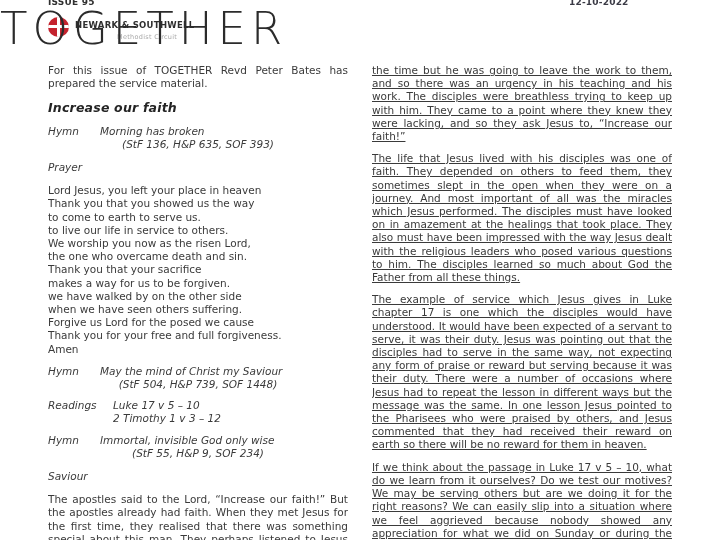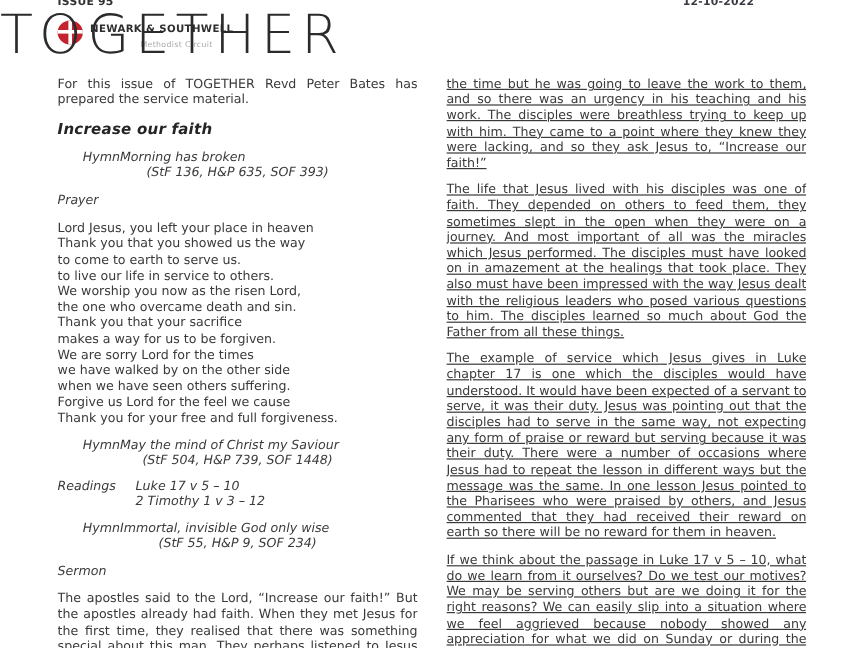--- a/index.html
+++ b/index.html
@@ -40,21 +40,21 @@
   }
   .col-left { left:48px; height:476px; overflow:hidden; }
   .col-right { left:372px; height:476px; overflow:hidden; }
   .just { text-align:justify; }
   .intro { margin-bottom:11px; }
   .service-title {
     font-size:12.5px; font-weight:bold; font-style:italic; color:#242424;
     margin-bottom:10px; letter-spacing:0.2px;
   }
   .hymn-block { margin-bottom:8px; }
-  .hymn-row { display:flex; font-style:italic;text-align:right; }
+  .hymn-row { display:flex; font-style:italic; }
   .hymn-label { width:52px; flex-shrink:0; }
   .hymn-ref { text-align:center; font-style:italic; }
   .section-label { font-style:italic; margin:10px 0 10px; }
   .prayer-lines { margin-bottom:9px; }
   .readings-row { display:flex; font-style:italic; margin-bottom:8px; }
   .readings-label { width:65px; flex-shrink:0; }
   .sermon-par { text-align:justify; }
   .rp { text-align:justify; margin-bottom:9px;text-decoration:underline; }
 </style>
 </head>
@@ -93,25 +93,25 @@
 
     <div class="prayer-lines">
       <div>Lord Jesus, you left your place in heaven</div>
       <div>Thank you that you showed us the way</div>
       <div>to come to earth to serve us.</div>
       <div>to live our life in service to others.</div>
       <div>We worship you now as the risen Lord,</div>
       <div>the one who overcame death and sin.</div>
       <div>Thank you that your sacrifice</div>
       <div>makes a way for us to be forgiven.</div>
-      <div>We are sorry Lord for the times</div>
       <div>we have walked by on the other side</div>
       <div>when we have seen others suffering.</div>
-      <div>Forgive us Lord for the feel we cause</div>
+      <div>Forgive us Lord for the posed we cause</div>
       <div>Thank you for your free and full forgiveness.</div>
+      <div>Amen</div>
     </div>
 
     <div class="hymn-block">
       <div class="hymn-row">
         <span class="hymn-label">Hymn</span>
         <span>May the mind of Christ my Saviour</span>
       </div>
       <div class="hymn-ref">(StF 504, H&amp;P 739, SOF 1448)</div>
     </div>
 
@@ -124,21 +124,21 @@
     </div>
 
     <div class="hymn-block">
       <div class="hymn-row">
         <span class="hymn-label">Hymn</span>
         <span>Immortal, invisible God only wise</span>
       </div>
       <div class="hymn-ref">(StF 55, H&amp;P 9, SOF 234)</div>
     </div>
 
-    <div class="section-label">Sermon</div>
+    <div class="section-label">Saviour</div>
 
     <p class="sermon-par">The apostles said to the Lord, “Increase our faith!” But the apostles already had faith. When they met Jesus for the first time, they realised that there was something special about this man. They perhaps listened to Jesus on a number of occasions or even talked to him. But there came a point in their lives</p>
 
   </div>
 
   <div class="col col-right">
     <p class="rp">the time but he was going to leave the work to them, and so there was an urgency in his teaching and his work. The disciples were breathless trying to keep up with him. They came to a point where they knew they were lacking, and so they ask Jesus to, “Increase our faith!”</p>
     <p class="rp">The life that Jesus lived with his disciples was one of faith. They depended on others to feed them, they sometimes slept in the open when they were on a journey. And most important of all was the miracles which Jesus performed. The disciples must have looked on in amazement at the healings that took place. They also must have been impressed with the way Jesus dealt with the religious leaders who posed various questions to him. The disciples learned so much about God the Father from all these things.</p>
     <p class="rp">The example of service which Jesus gives in Luke chapter 17 is one which the disciples would have understood. It would have been expected of a servant to serve, it was their duty. Jesus was pointing out that the disciples had to serve in the same way, not expecting any form of praise or reward but serving because it was their duty. There were a number of occasions where Jesus had to repeat the lesson in different ways but the message was the same. In one lesson Jesus pointed to the Pharisees who were praised by others, and Jesus commented that they had received their reward on earth so there will be no reward for them in heaven.</p>
     <p class="rp">If we think about the passage in Luke 17 v 5 – 10, what do we learn from it ourselves? Do we test our motives? We may be serving others but are we doing it for the right reasons? We can easily slip into a situation where we feel aggrieved because nobody showed any appreciation for what we did on Sunday or during the week. We need to make sure that when we do something, when we help someone, it is an expression of our love to God, we do these things because it is a way of delighting God by serving</p>

